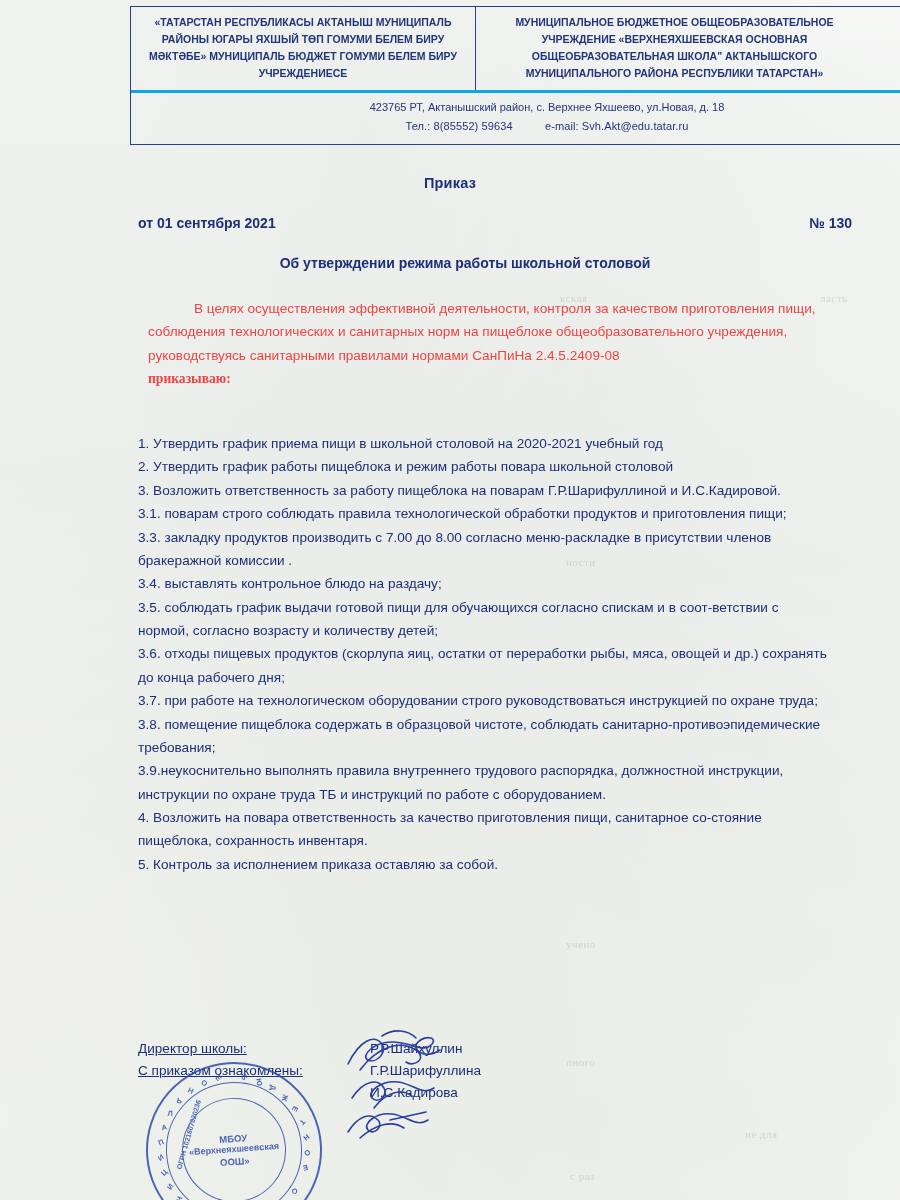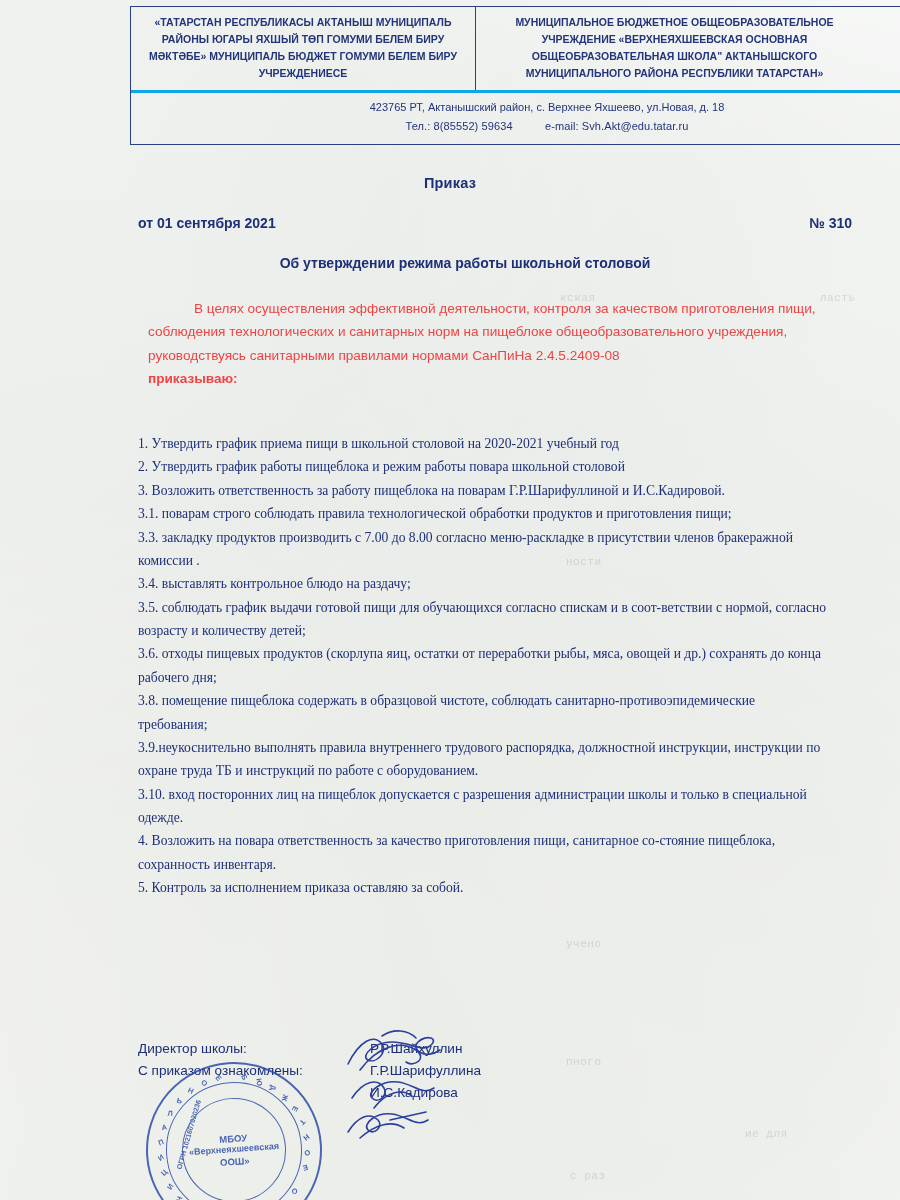--- a/index.html
+++ b/index.html
@@ -28,21 +28,21 @@
       radial-gradient(circle at 12% 18%, rgba(226,230,226,0.55) 0 22%, rgba(0,0,0,0) 60%),
       radial-gradient(circle at 88% 30%, rgba(228,232,228,0.5) 0 18%, rgba(0,0,0,0) 60%),
       radial-gradient(circle at 70% 78%, rgba(230,233,228,0.55) 0 20%, rgba(0,0,0,0) 62%),
       radial-gradient(circle at 20% 88%, rgba(232,234,230,0.5) 0 20%, rgba(0,0,0,0) 60%),
       linear-gradient(180deg, #ffffff 0%, #fcfcfa 40%, #f7f8f4 100%);
     pointer-events: none;
   }
   .ghost {
     position: absolute;
     color: rgba(150,160,150,0.33);
-    font-family: Liberation Mono, monospace;
+    font-family: Liberation Serif, serif;
     font-size: 11px;
     letter-spacing: .5px;
     pointer-events: none;
     white-space: nowrap;
   }
 
   
   .header-table {
     position: absolute;
     left: 130px;
@@ -122,49 +122,49 @@
     width: 672px;
     top: 297px;
     font-size: 13.6px;
     line-height: 1.72;
     color: #ef4444;
     text-align: left;
   }
   .intro .indent { display:inline-block; width: 46px; }
   .order-word {
     font-weight: bold;
+    font-family: Liberation Serif, serif;
   }
   .clauses {
     position: absolute;
     left: 138px;
     width: 690px;
     top: 432px;
     font-size: 13.6px;
     line-height: 1.72;
     color: #1d2f77;
   }
   .clauses p {
     margin: 0 0 0 0;
-    font-family: Liberation Serif, serif;
   }
 
   
   .sign-block {
     position: absolute;
     left: 138px;
     top: 1038px;
     width: 560px;
     font-size: 13.6px;
     line-height: 1.62;
     color: #1d2f77;
   }
   .sign-row {
     display: flex;
   }
-  .sign-label { width: 232px; }
+  .sign-label { width: 232px; text-decoration: underline; }
   .sign-name { }
 
   
   .stamp {
     position: absolute;
     left: 146px;
     top: 1062px;
     width: 172px;
     height: 172px;
     border-radius: 50%;
@@ -246,42 +246,42 @@
         <span class="spacer-1"></span>
         <span>e-mail: Svh.Akt@edu.tatar.ru</span>
       </div>
     </div>
   </div>
 
   <div class="doc-title">Приказ</div>
 
   <div class="date-row">
     <span>от  01 сентября  2021</span>
-    <span>№ 310</span>
+    <span>№ 130</span>
   </div>
 
   <div class="subject">Об утверждении режима работы школьной столовой</div>
 
   <div class="intro">
     <span class="indent"></span><span>В целях осуществления эффективной деятельности, контроля за качеством приготовления пищи, соблюдения технологических и санитарных норм на пищеблоке общеобразовательного учреждения, руководствуясь санитарными правилами нормами СанПиНа 2.4.5.2409-08</span>
     <div class="order-word">приказываю:</div>
   </div>
 
   <div class="clauses">
     <p>1. Утвердить график приема пищи в школьной столовой на 2020-2021 учебный год</p>
     <p> 2. Утвердить график работы пищеблока и режим работы повара школьной столовой</p>
     <p>3. Возложить ответственность за работу пищеблока на поварам Г.Р.Шарифуллиной и И.С.Кадировой.</p>
     <p>3.1. поварам строго соблюдать правила технологической обработки продуктов и приготовления пищи;</p>
     <p>3.3. закладку продуктов производить с 7.00 до 8.00 согласно меню-раскладке в присутствии членов бракеражной комиссии .</p>
     <p>3.4. выставлять контрольное блюдо на раздачу;</p>
     <p>3.5. соблюдать график выдачи готовой пищи для обучающихся согласно спискам и в соот-ветствии с нормой, согласно возрасту и количеству детей;</p>
     <p>3.6. отходы пищевых продуктов (скорлупа яиц, остатки от переработки рыбы, мяса, овощей и др.) сохранять до конца рабочего дня;</p>
+    <p>3.7. при работе на технологическом оборудовании строго руководствоваться инструкцией по охране труда;</p>
     <p>3.8. помещение пищеблока содержать в образцовой чистоте, соблюдать санитарно-противоэпидемические требования;</p>
     <p>3.9.неукоснительно выполнять правила внутреннего трудового распорядка, должностной инструкции, инструкции по охране труда ТБ и инструкций по работе с оборудованием.</p>
-    <p>3.10. вход посторонних лиц на пищеблок допускается с разрешения администрации школы и только в специальной одежде.</p>
     <p>4. Возложить на повара ответственность за качество приготовления пищи, санитарное со-стояние пищеблока, сохранность инвентаря.</p>
     <p>  5. Контроль за исполнением приказа оставляю за собой.</p>
   </div>
 
   <div class="sign-block">
     <div class="sign-row">
       <span class="sign-label">Директор школы:</span>
       <span class="sign-name">Р.Р.Шайхуллин</span>
     </div>
     <div class="sign-row">

